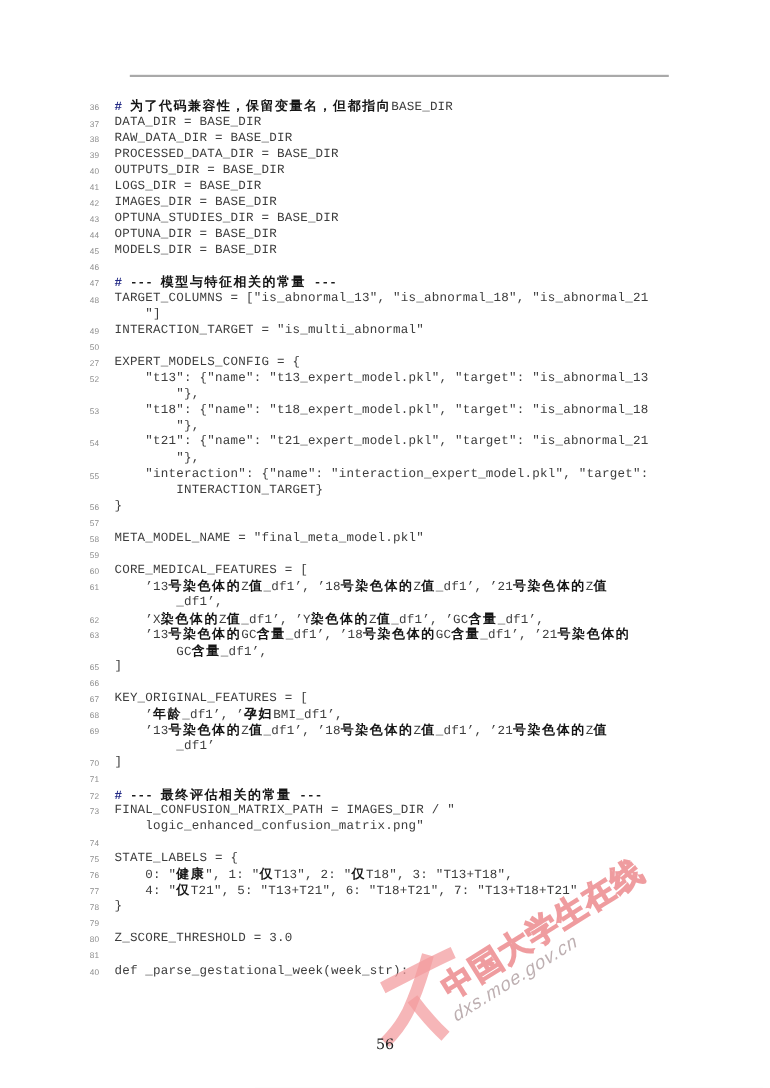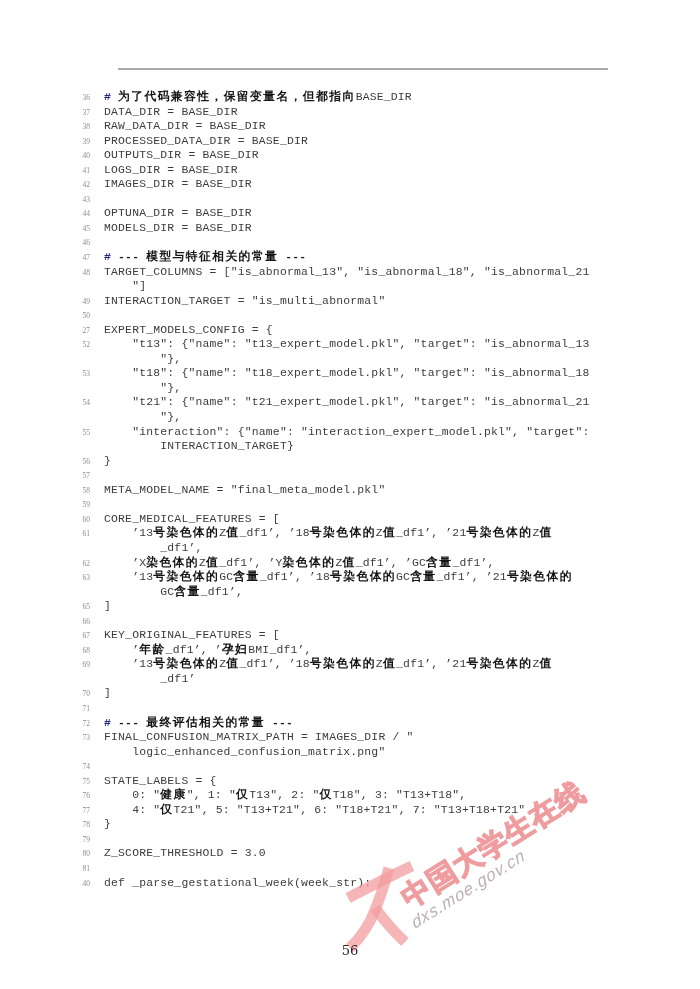--- a/index.html
+++ b/index.html
@@ -9,21 +9,21 @@
     font-family:"Liberation Mono","DejaVu Sans Mono",monospace;
   }
   .top-rule {
     position:absolute; left:118px; top:68px; width:490px; height:2px;
     background:#a9a9a9;
   }
   .listing { position:absolute; left:0; top:90px; width:700px; }
   .line { display:flex; height:14.55px; align-items:flex-start; }
   .ln {
     flex:0 0 104px; text-align:right; padding-right:14px; box-sizing:border-box;
-    font-family:Liberation Serif, serif;
+    font-family:Liberation Sans, sans-serif;
     font-size:7.5px; line-height:15.5px; color:#8c8c8c;
   }
   .ct {
     white-space:pre; font-size:11.4px; line-height:14.55px;
     color:#3c3c3c; letter-spacing:0.2px;
   }
   .ct .k {
     font-family:Liberation Mono, monospace;
     font-weight:bold; color:#151515; letter-spacing:1.4px; font-size:11.8px;
   }
@@ -87,20 +87,21 @@
       <div class="line">
         <span class="ln">41</span>
         <span class="ct"><span>LOGS_DIR = BASE_DIR</span></span>
       </div>
       <div class="line">
         <span class="ln">42</span>
         <span class="ct"><span>IMAGES_DIR = BASE_DIR</span></span>
       </div>
       <div class="line">
         <span class="ln">43</span>
+        <span class="ct"><span>OPTUNA_STUDIES_DIR = BASE_DIR</span></span>
       </div>
       <div class="line">
         <span class="ln">44</span>
         <span class="ct"><span>OPTUNA_DIR = BASE_DIR</span></span>
       </div>
       <div class="line">
         <span class="ln">45</span>
         <span class="ct"><span>MODELS_DIR = BASE_DIR</span></span>
       </div>
       <div class="line">

